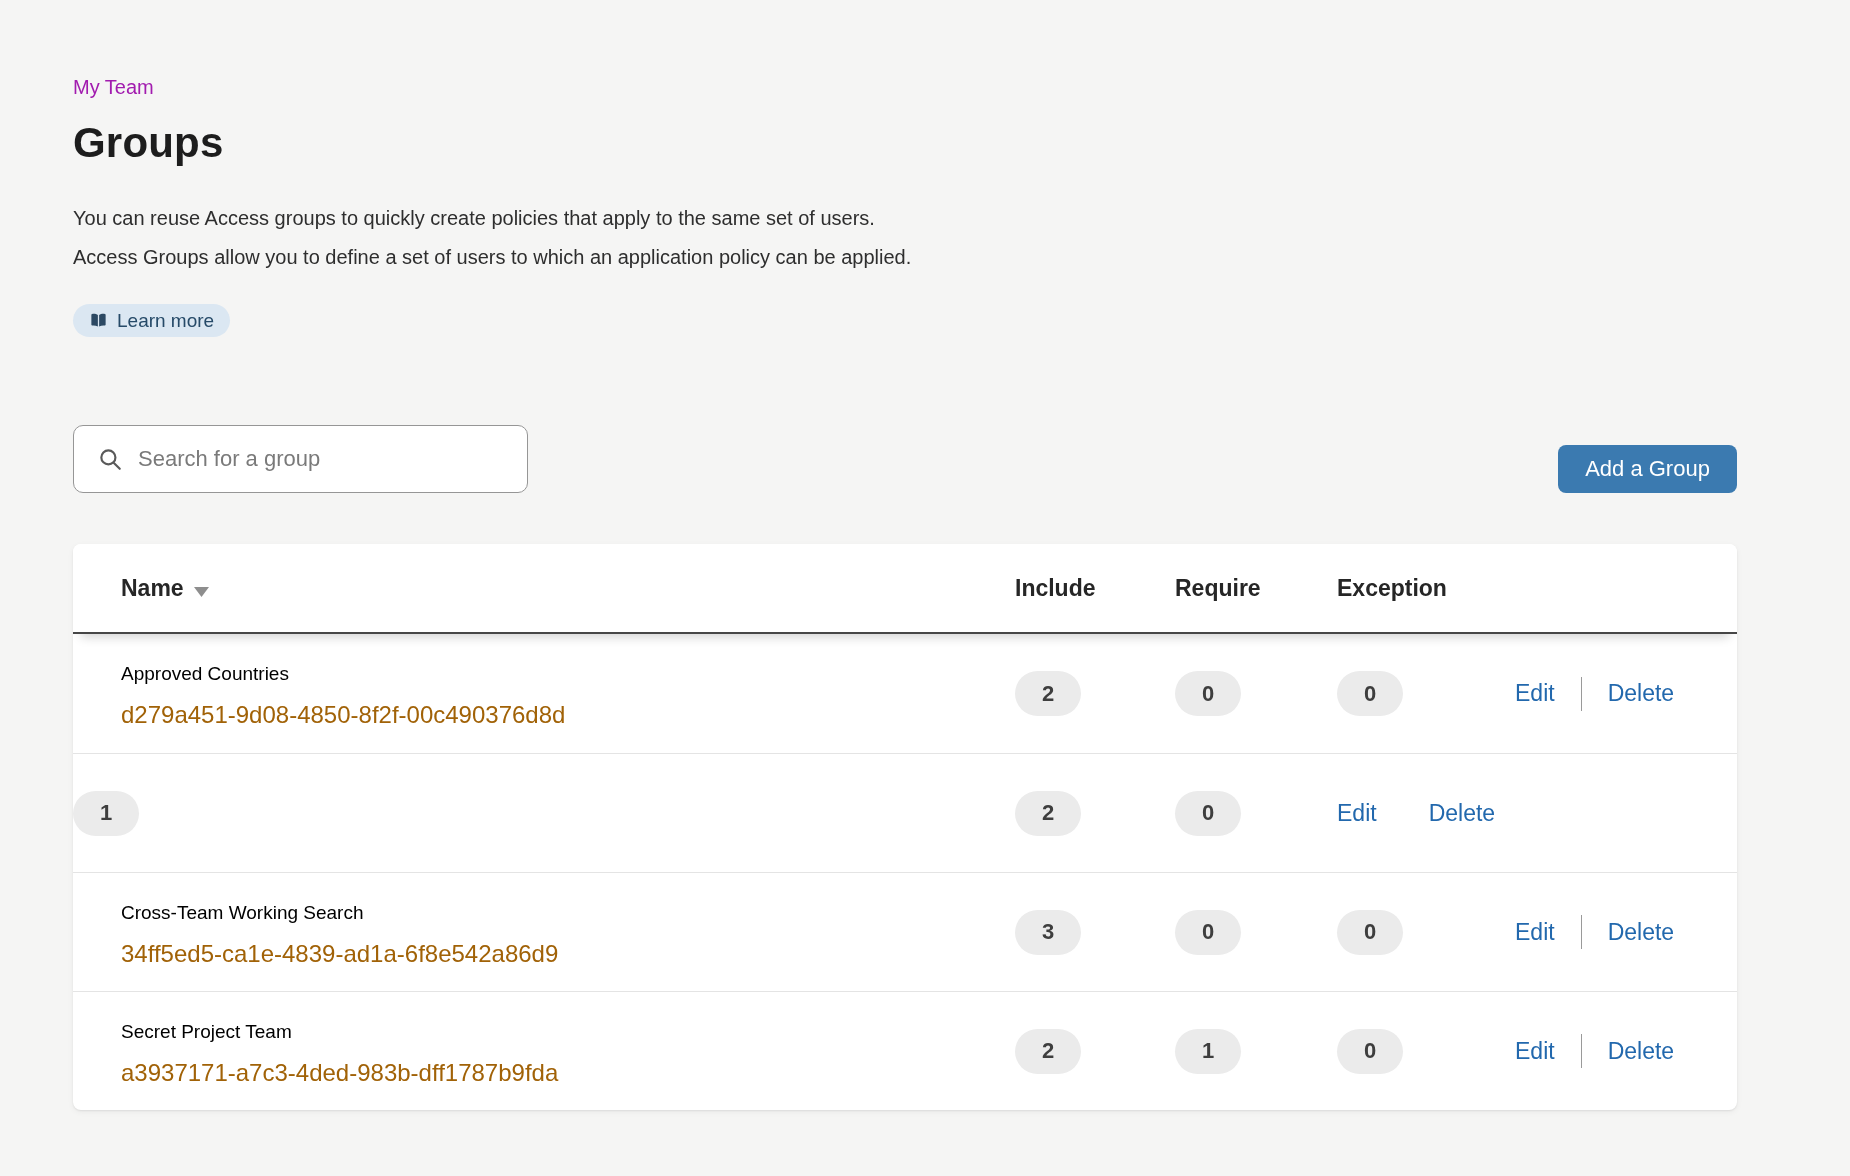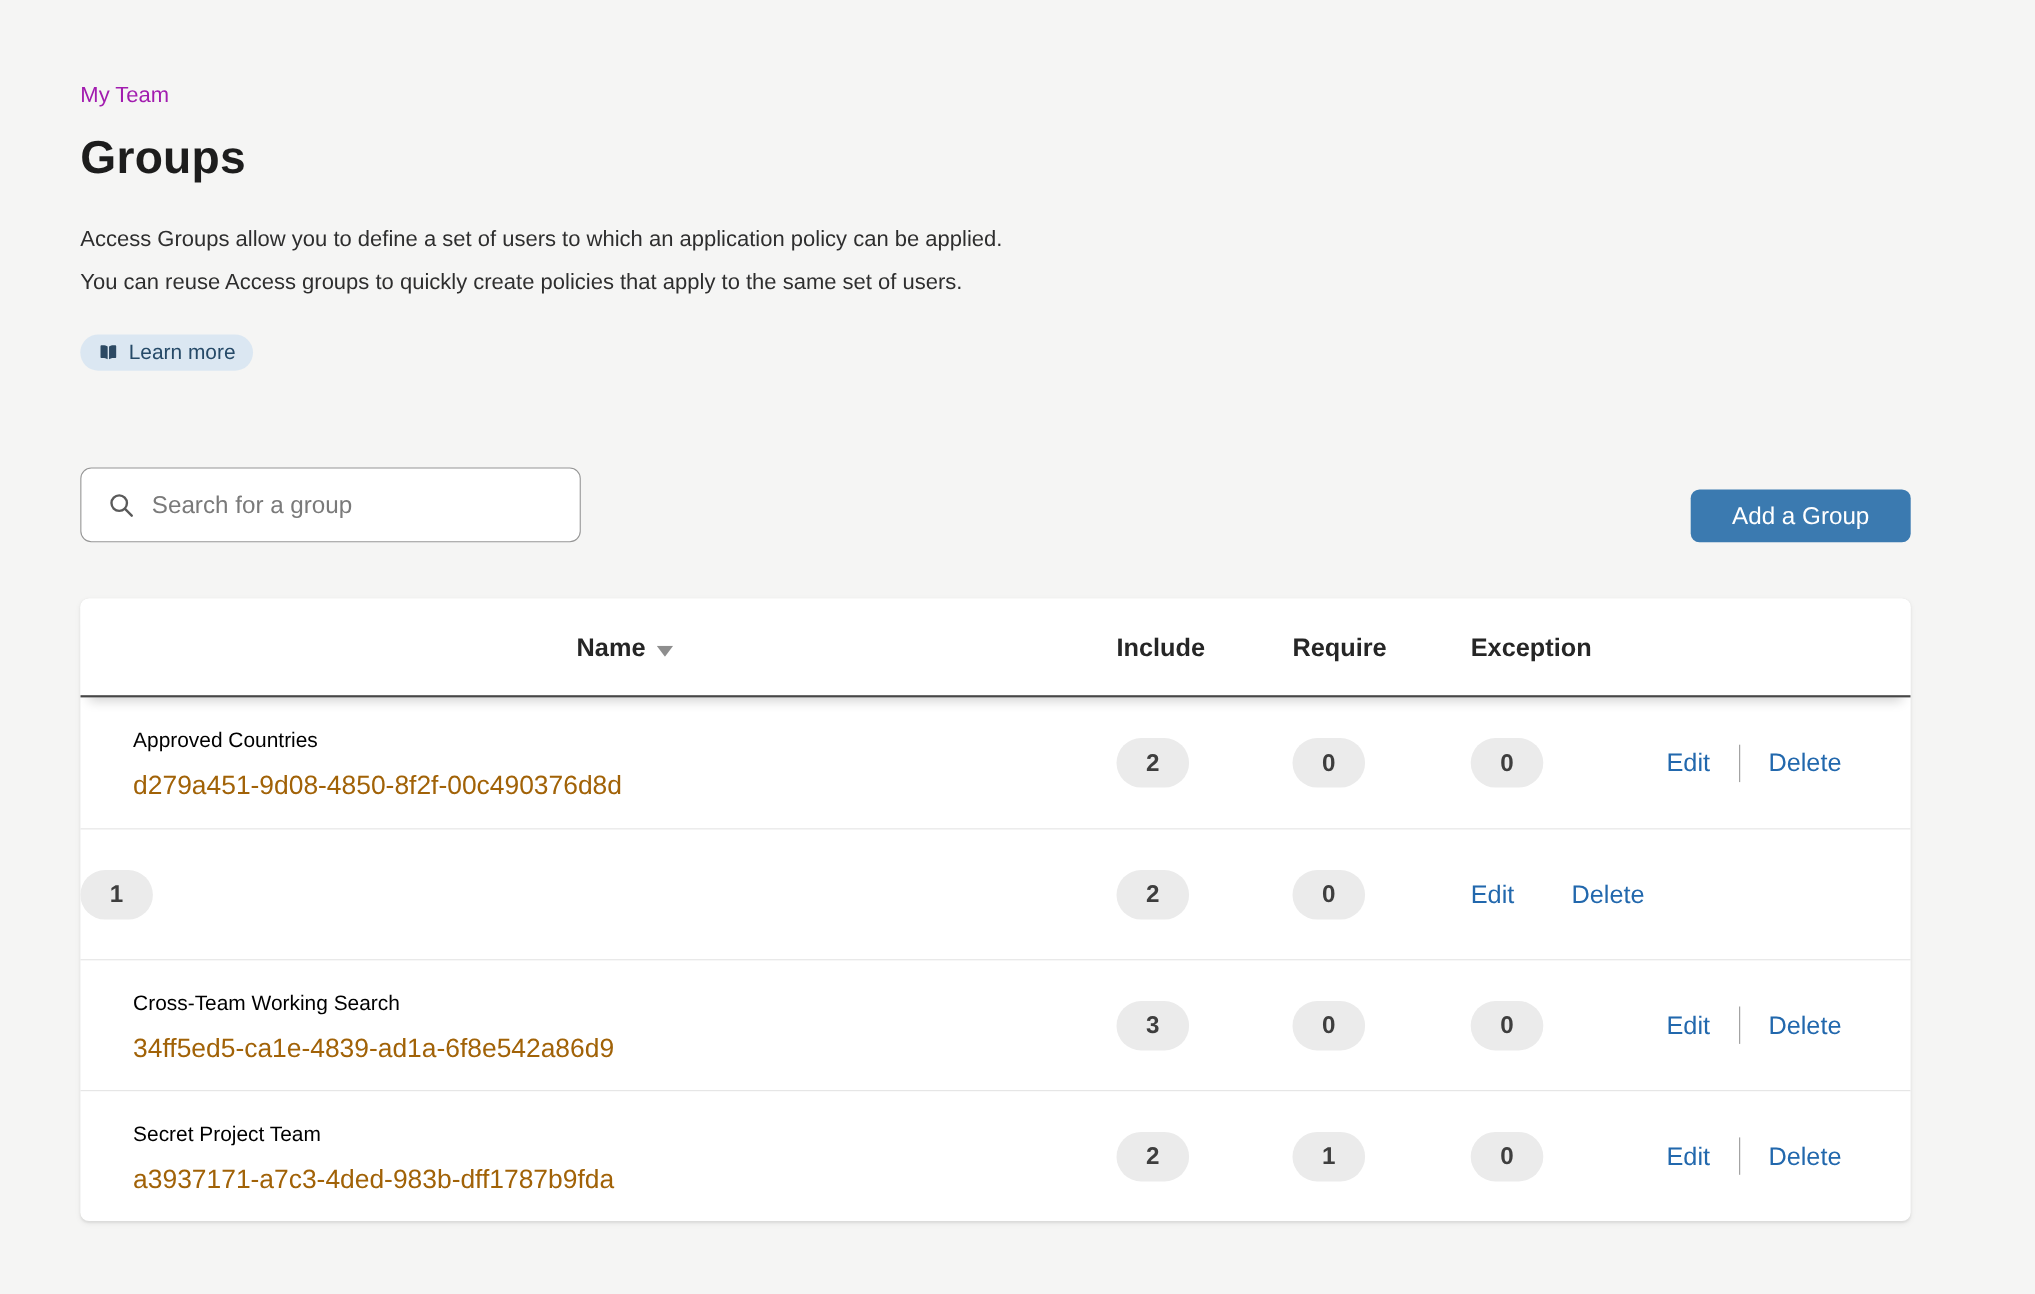--- a/index.html
+++ b/index.html
@@ -30,38 +30,38 @@
 
   .toolbar{margin-top:88px;display:flex;align-items:flex-end;justify-content:space-between;}
   .search-box{position:relative;width:455px;height:68px;}
   .search-box input{
     width:100%;height:100%;border:1px solid #969696;border-radius:10px;background:#fff;
     padding:0 20px 0 64px;font-size:22px;font-family:inherit;color:#333;outline:none;
   }
   .search-box input::placeholder{color:#7a7a7a;}
   .search-box svg{position:absolute;left:24px;top:21px;}
   .add-group{
-    width:200px;height:48px;border:none;border-radius:8px;cursor:pointer;
+    width:179px;height:48px;border:none;border-radius:8px;cursor:pointer;
     background:var(--accent-button);color:#fff;font-size:22px;font-family:inherit;
     display:flex;align-items:center;justify-content:center;
   }
 
   .card{
     margin-top:51px;background:var(--card-bg);border-radius:8px;
     box-shadow:0 1px 2px rgba(0,0,0,.07),0 2px 6px rgba(0,0,0,.05);
     overflow:hidden;
   }
   .grid-row{display:grid;grid-template-columns:1fr 160px 162px 178px 222px;align-items:center;}
   .thead{
     height:90px;position:relative;z-index:2;background:var(--card-bg);
     border-bottom:2px solid var(--header-border);
     box-shadow:0 11px 10px -8px rgba(0,0,0,.18);
   }
   .th{font-size:23px;font-weight:700;color:#262626;}
-  .th-name{padding-left:48px;display:flex;align-items:center;gap:10px;justify-content:center;}
+  .th-name{padding-left:48px;display:flex;align-items:center;gap:10px;}
   .sort-icon{display:inline-block;margin-top:3px;}
 
   .tbody .row{height:119px;}
   .tbody .row + .row{border-top:1px solid var(--separator);}
   .cell-name{padding-left:48px;}
   .row-title{font-size:19px;color:#000000;line-height:28px;}
   .row-id{font-size:24px;color:#a16207;line-height:24px;margin-top:15px;}
   .badge{
     width:66px;height:45px;border-radius:23px;background:var(--badge-bg);
     display:flex;align-items:center;justify-content:center;
@@ -73,22 +73,22 @@
 </style>
 </head>
 <body>
 
 <div class="content">
 
   <div class="breadcrumb">My Team</div>
   <h1 class="page-title">Groups</h1>
 
   <div class="description">
+    <div>You can reuse Access groups to quickly create policies that apply to the same set of users.</div>
     <div>Access Groups allow you to define a set of users to which an application policy can be applied.</div>
-    <div>You can reuse Access groups to quickly create policies that apply to the same set of users.</div>
   </div>
 
   <button class="learn-more">
     <span>
       <svg width="19" height="19" viewBox="0 0 24 24" fill="#2c4963">
         <path d="M11.2 5C9.4 3.7 6.6 3.3 3.9 3.7c-.5.1-.9.5-.9 1v12.6c0 .6.6 1.1 1.2 1 2.4-.3 4.9.1 7 1.4V5z"></path>
         <path d="M12.8 5c1.8-1.3 4.6-1.7 7.3-1.3.5.1.9.5.9 1v12.6c0 .6-.6 1.1-1.2 1-2.4-.3-4.9.1-7 1.4V5z"></path>
       </svg>
     </span>
     <span>Learn more</span>

